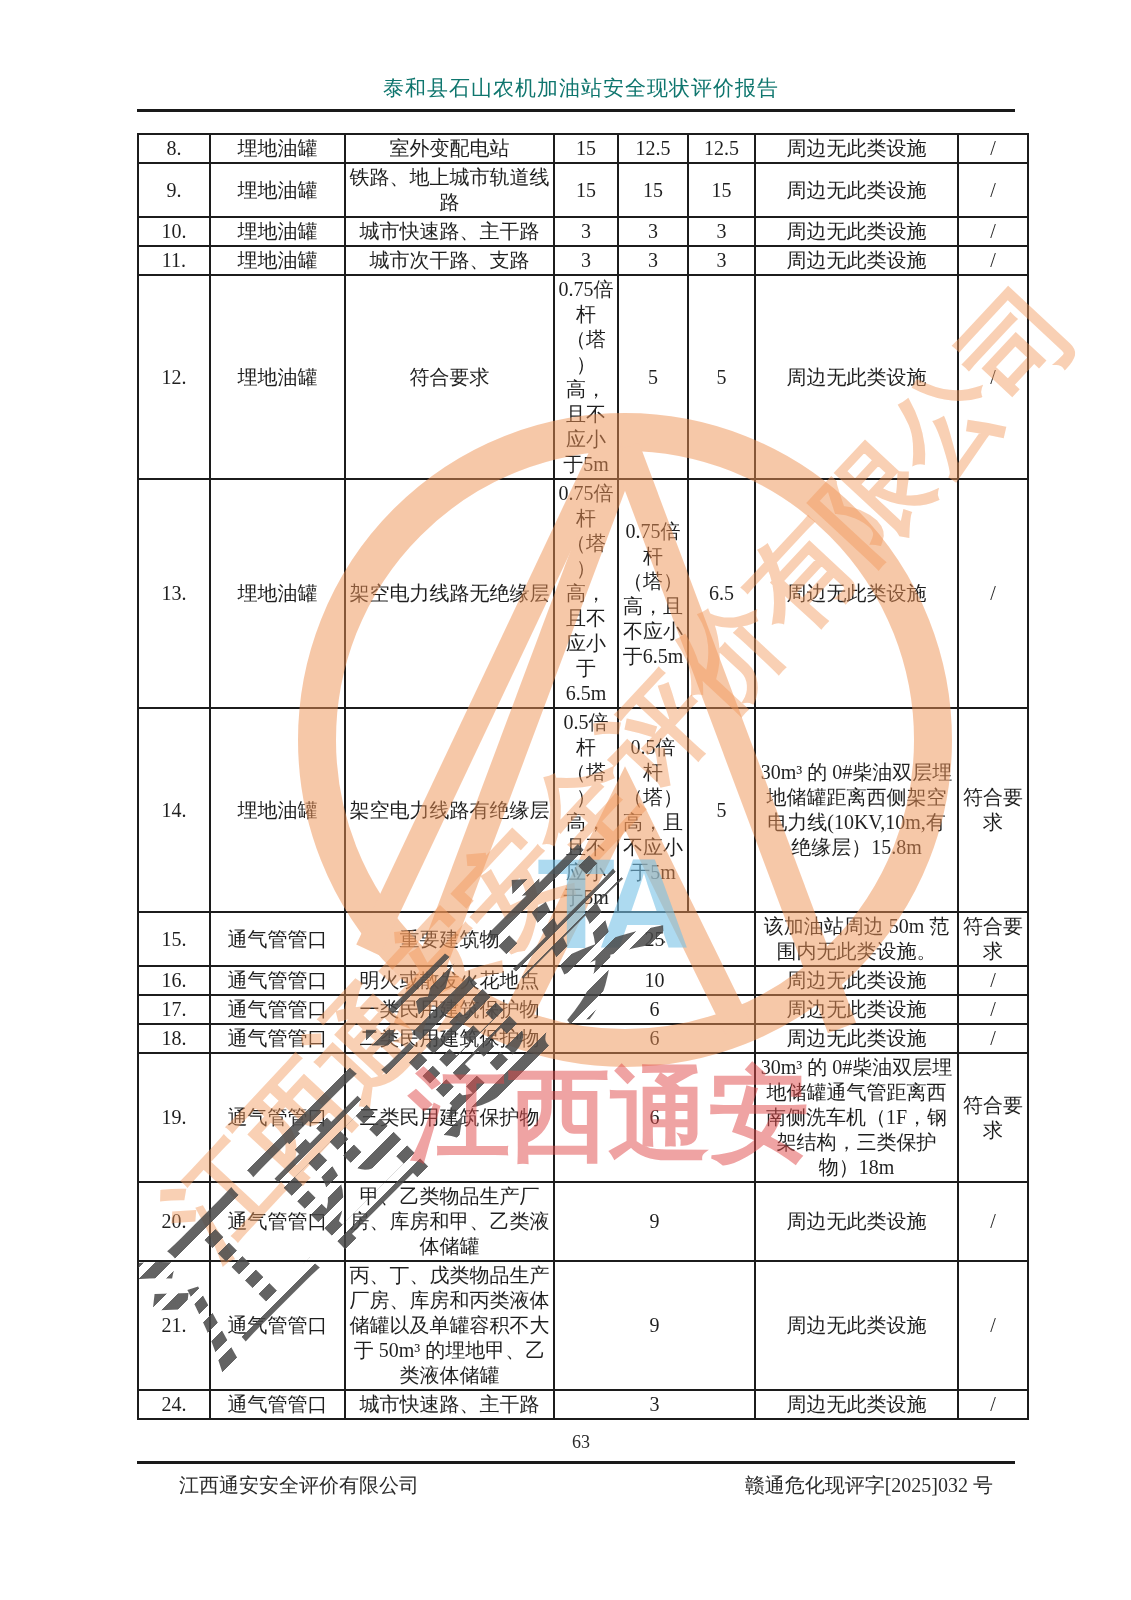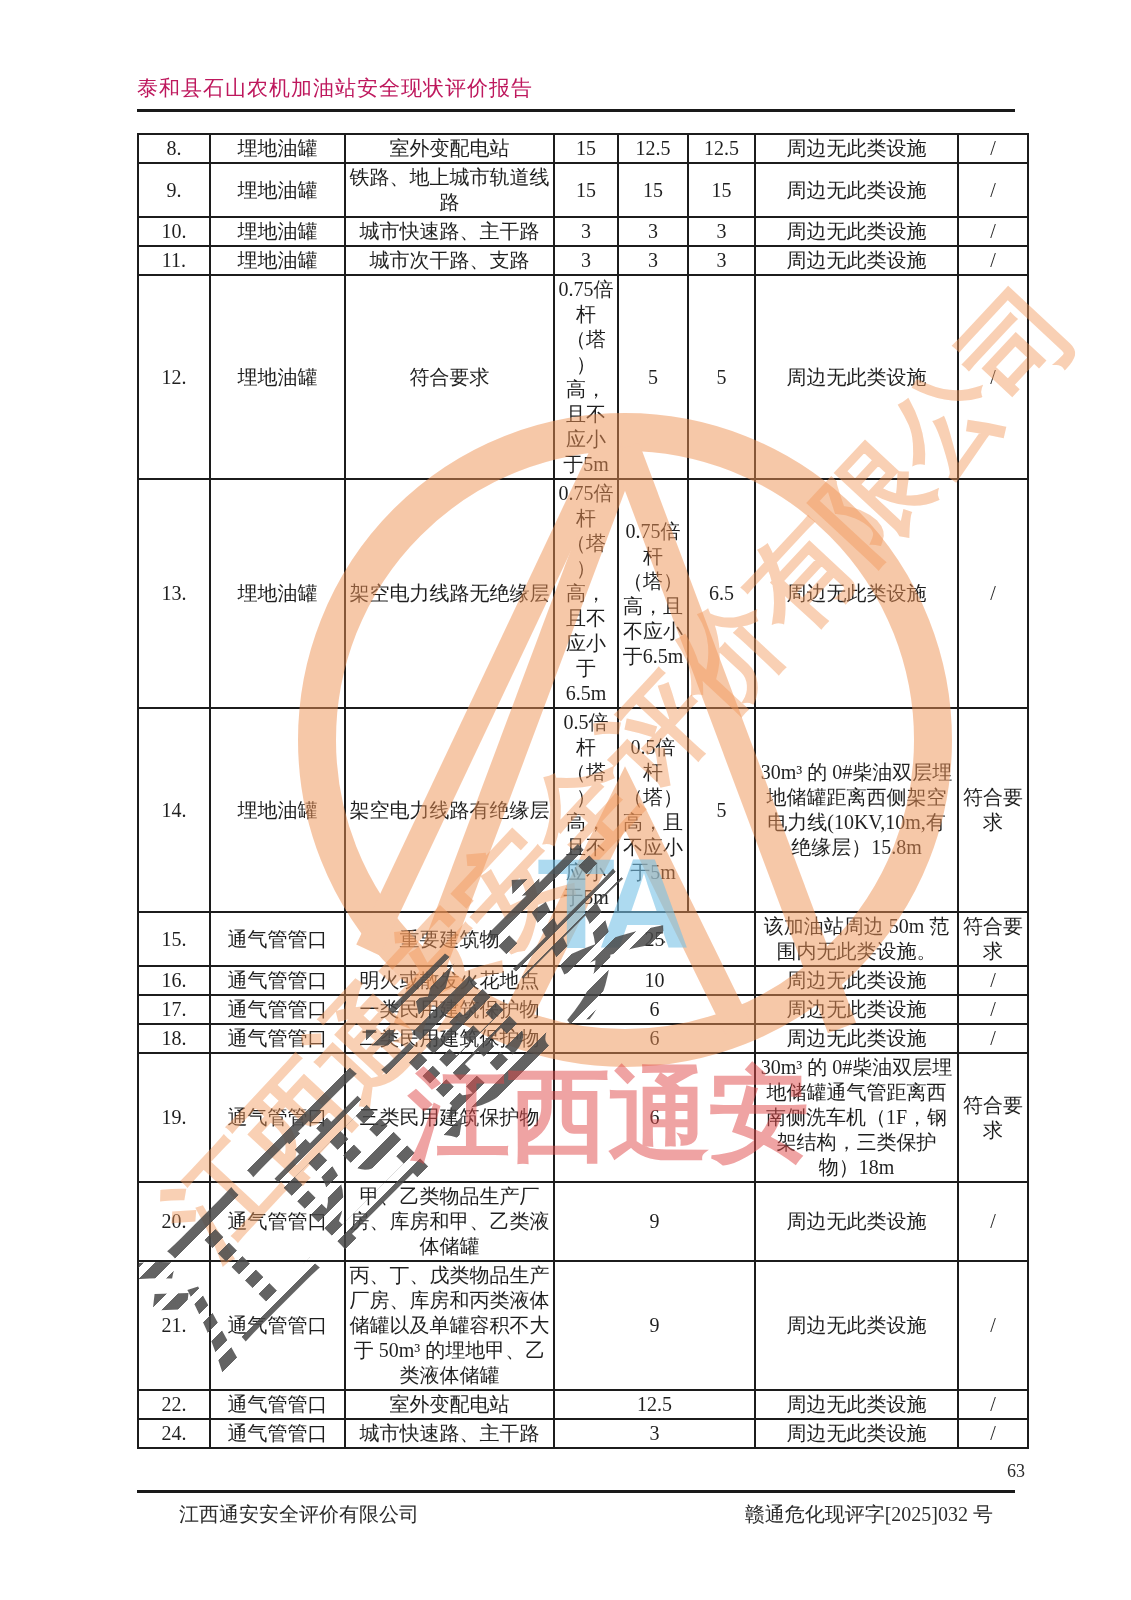--- a/index.html
+++ b/index.html
@@ -8,23 +8,24 @@
     width:1131px;height:1600px;
     background:#ffffff;
     overflow:hidden;
     font-family:"Liberation Serif","DejaVu Serif",serif;
     color:#1f1f1f;
   }
   
   .doc-title{
     padding-top:74px;
     width:888px;margin-left:137px;
+    text-align:center;
     font-size:21px;
     letter-spacing:1px;
-    color:#be185d;
+    color:#0f766e;
   }
   .head-rule{
     width:878px;margin:7px 0 0 137px;
     height:3px;background:#1a1a1a;
   }
   
   table.clearance{
     position:relative;z-index:1;
     margin:21px 0 0 137px;
     width:890px;
@@ -40,21 +41,21 @@
     padding:1px 3px;
     word-break:break-word;
   }
   td.c-no{}
   td.c-val{padding:1px 1px;}
   td.c-note{padding:1px 5px;font-family:Liberation Serif, serif;}
   td.c-res{padding:1px 2px;}
   
   .page-number{
     width:888px;margin-left:137px;
-    text-align:right;
+    text-align:center;
     font-size:18px;margin-top:12px;
     color:#2a2a2a;
   }
   .foot-rule{
     width:878px;margin:8px 0 0 137px;
     height:3px;background:#1a1a1a;
   }
   .footer-line{
     width:878px;margin-left:137px;
     display:flex;justify-content:space-between;
@@ -246,28 +247,20 @@
           <td class="c-fac">甲、乙类物品生产厂房、库房和甲、乙类液体储罐</td>
           <td class="c-val" colspan="3">9</td>
           <td class="c-note">周边无此类设施</td>
           <td class="c-res">/</td>
         </tr>
         <tr>
           <td class="c-no">21.</td>
           <td class="c-item">通气管管口</td>
           <td class="c-fac">丙、丁、戊类物品生产厂房、库房和丙类液体储罐以及单罐容积不大于 50m³ 的埋地甲、乙类液体储罐</td>
           <td class="c-val" colspan="3">9</td>
-          <td class="c-note">周边无此类设施</td>
-          <td class="c-res">/</td>
-        </tr>
-        <tr>
-          <td class="c-no">22.</td>
-          <td class="c-item">通气管管口</td>
-          <td class="c-fac">室外变配电站</td>
-          <td class="c-val" colspan="3">12.5</td>
           <td class="c-note">周边无此类设施</td>
           <td class="c-res">/</td>
         </tr>
         <tr>
           <td class="c-no">24.</td>
           <td class="c-item">通气管管口</td>
           <td class="c-fac">城市快速路、主干路</td>
           <td class="c-val" colspan="3">3</td>
           <td class="c-note">周边无此类设施</td>
           <td class="c-res">/</td>

